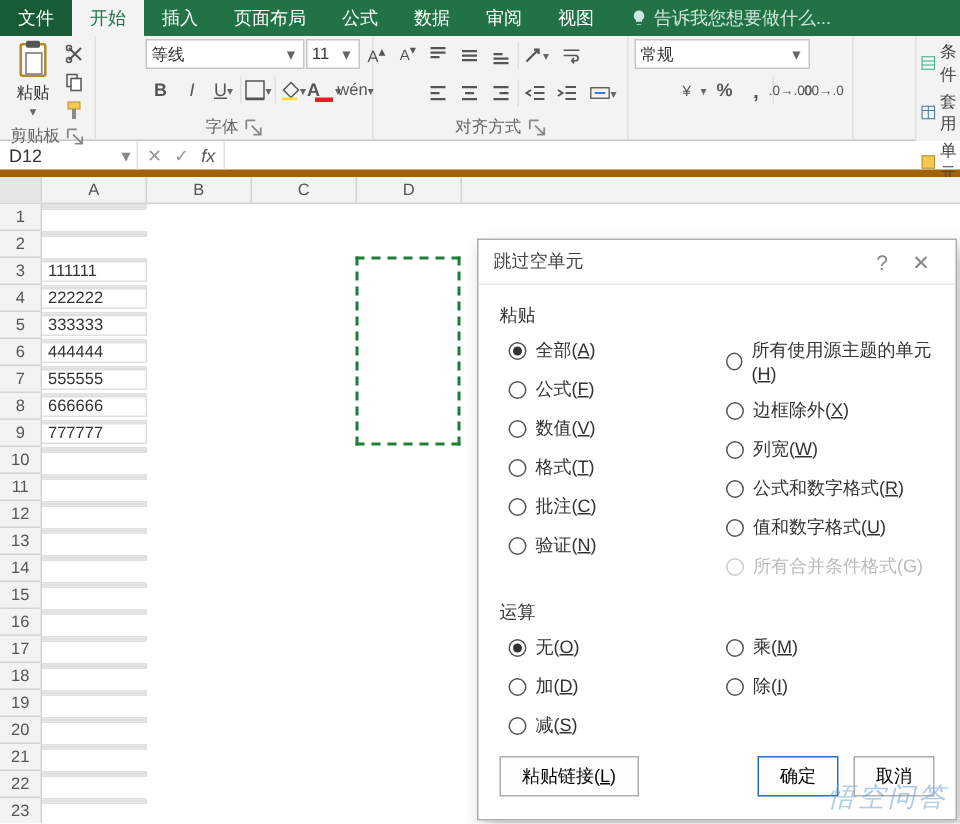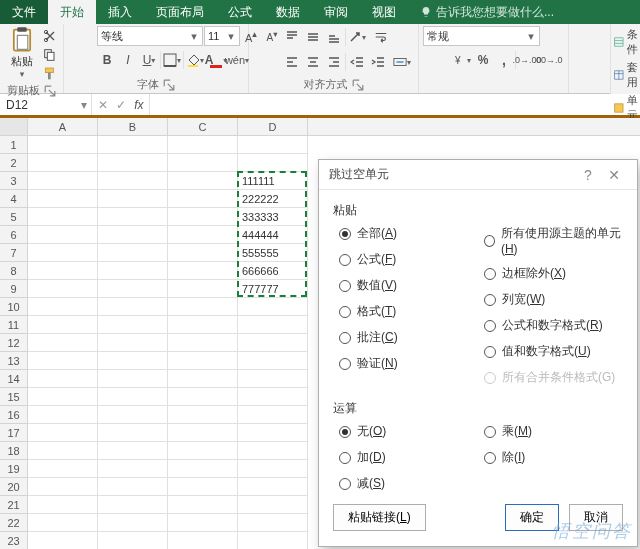--- a/index.html
+++ b/index.html
@@ -30,36 +30,36 @@
 
   .combo { height: 20px; border:1px solid #c6c6c6; background:#fff; display:flex; align-items:center; padding:0 3px; font-size:11px; cursor:pointer; gap:2px;}
   .combo .cv { flex:1; }
   .combo .dd { width:10px; text-align:center; color:#666; }
 
   .btn-sm { width:20px; height:20px; display:flex; align-items:center; justify-content:center; cursor:pointer; color:#555; }
   .btn-sm svg { width:14px; height:14px; }
   .sep-v { width:1px; background:#e0e0e0; margin:2px 0; }
 
   
-  .fbar { height: 24px; display:flex; align-items:stretch; border-bottom:3px solid #a16207; background:#fff; }
+  .fbar { height: 24px; display:flex; align-items:stretch; border-bottom:5px solid #a16207; background:#fff; }
   .namebox { width:92px; border-right:1px solid #e0e0e0; display:flex; align-items:center; padding:0 6px; font-size:12px; position:relative; }
   .namebox .dd { position:absolute; right:4px; color:#888; cursor:pointer; }
   .fx-ctrls { display:flex; align-items:center; padding:0 6px; gap:8px; border-right:1px solid #e0e0e0; color:#999;}
   .fx-input { flex:1; padding:0 6px; display:flex; align-items:center; }
 
   
   .grid-wrap { position:relative; height: calc(549px - 24px - 70px - 24px); overflow:hidden; background:#fff; }
   .colhead { display:flex; height:18px; background:#f3f3f3; border-bottom:1px solid #d4d4d4; }
   .corner { width:28px; border-right:1px solid #d4d4d4; background:#e6e6e6;}
   .ch { border-right:1px solid #d4d4d4; display:flex; align-items:center; justify-content:center; font-size:11px; color:#555; cursor:pointer;}
   .rows { display:flex; }
   .rowheads { width:28px; background:#f3f3f3; border-right:1px solid #d4d4d4; }
   .rh { height:18px; border-bottom:1px solid #d4d4d4; display:flex; align-items:center; justify-content:center; font-size:11px; color:#555; cursor:pointer;}
   .cells { position:relative; }
-  .crow { display:flex; height:18px; }
+  .crow { display:flex; height:18px;flex-direction:column; }
   .cell { border-right:1px solid #e0e0e0; border-bottom:1px solid #e0e0e0; padding:0 4px; font-size:11px; display:flex; align-items:center; cursor:cell; }
 
   .marching { position:absolute; border:2px dashed #1a7f37; pointer-events:none; }
 
   
   .dialog { position:absolute; background:#fff; border:1px solid #aeaeae; box-shadow:4px 6px 12px rgba(0,0,0,.25); font-size:12px; }
   .dlg-title { height:30px; display:flex; align-items:center; padding:0 10px; color:#444; border-bottom:1px solid #e6e6e6; }
   .dlg-title .sp { flex:1; }
   .dlg-title .hicon { width:26px; text-align:center; color:#888; cursor:pointer; font-size:14px;}
   .dlg-body { padding: 8px 14px 2px 14px; }

